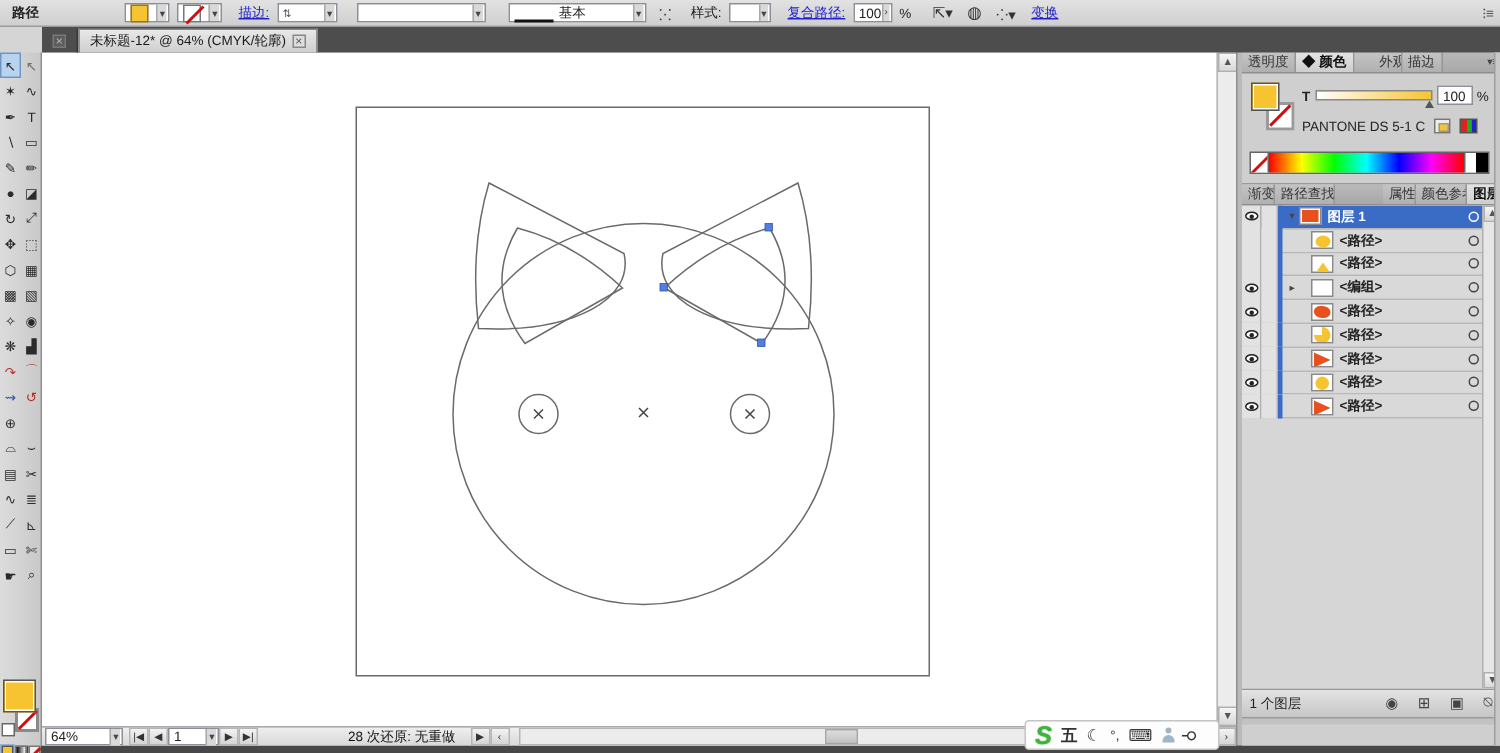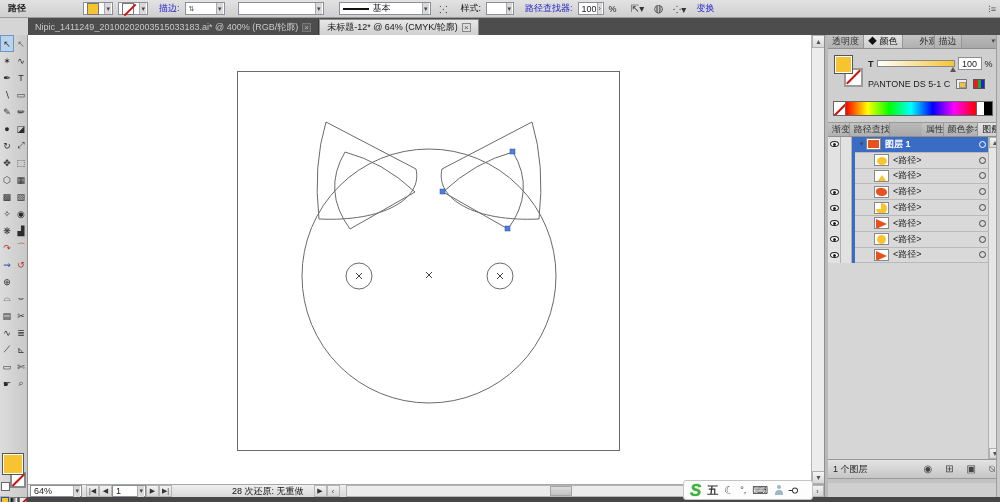--- a/index.html
+++ b/index.html
@@ -4,21 +4,21 @@
 <style>
   * { margin:0; padding:0; box-sizing:border-box; }
   html,body { width:1000px; height:502px; overflow:hidden;
     font-family:"Liberation Sans", sans-serif; font-size:9px; color:#222;
     background:#d5d5d5; }
 
   
   #control-bar { position:absolute; left:0; top:0; width:1000px; height:18px;
     background:linear-gradient(#e2e2e2,#cfcfcf); border-bottom:1px solid #9b9b9b;
     display:flex; align-items:center; gap:5px; padding-left:8px; z-index:5; }
-  .link { color:#2222cc; cursor:pointer; }
+  .link { color:#2222cc; text-decoration:underline; cursor:pointer; }
   .combo { background:#fff; border:1px solid #8a8f98; height:13px; display:inline-flex;
     align-items:center; justify-content:space-between; padding:0 1px 0 3px; }
   .combo .arr { font-size:7px; color:#444; background:#d9d9d9; border-left:1px solid #aaa;
     height:11px; display:inline-flex; align-items:center; padding:0 1px; }
   .sw { width:12px; height:12px; border:1px solid #777; display:inline-block; position:relative; }
   .sw.none { background:#fff; }
   .sw.none:after { content:""; position:absolute; left:-1px; top:5px; width:16px; height:2px;
     background:#cc1111; transform:rotate(-45deg); }
   .cbicon { width:16px; height:14px; border:1px solid transparent; display:inline-flex;
     align-items:center; justify-content:center; font-size:10px; color:#333; }
@@ -95,21 +95,21 @@
   #ime-person:after { content:""; position:absolute; left:0.5px; top:4.5px; width:8px; height:5px;
     border-radius:4px 4px 0 0; background:#9fb6c8; }
 
   
   #dock { position:absolute; left:828px; top:35px; width:172px; height:462px;
     background:#cfcfcf; z-index:3; }
   .ptab-row { height:14px; display:flex; align-items:flex-end; background:linear-gradient(#b9b9b9,#a8a8a8);
     border-bottom:1px solid #8f8f8f; position:relative; }
   .ptab { height:13px; padding:0 4px; display:flex; align-items:center; white-space:nowrap;
     overflow:hidden; color:#333; border-right:1px solid #969696; background:linear-gradient(#c4c4c4,#b0b0b0); }
-  .ptab.active { background:linear-gradient(#e3e3e3,#cecece); color:#111; font-weight:normal; }
+  .ptab.active { background:linear-gradient(#e3e3e3,#cecece); color:#111; font-weight:bold; }
   .ptab-menu { position:absolute; right:2px; top:2px; font-size:7px; color:#444; letter-spacing:-1px; }
 
   
   #color-panel { position:relative; height:74px; border-bottom:1px solid #9a9a9a; }
   #cp-fill { position:absolute; left:6px; top:6px; width:19px; height:19px; background:#f7c431;
     border:1px solid #555; box-shadow:inset 0 0 0 1px #fff; z-index:2; }
   #cp-stroke { position:absolute; left:16px; top:19px; width:19px; height:19px; background:#fff;
     border:2.5px solid #9a9a9a; z-index:1; }
   #cp-stroke:after { content:""; position:absolute; left:-2px; top:5.5px; width:19px; height:2px;
     background:#cc1111; transform:rotate(-45deg); }
@@ -138,21 +138,21 @@
     background:#d9d9d9; position:relative; }
   .lrow .eyebox { width:13px; height:15.8px; border-right:1px solid #b0b0b0; display:flex;
     align-items:center; justify-content:center; background:#e2e2e2; }
   .lrow .lockbox { width:11px; height:15.8px; border-right:1px solid #b0b0b0; background:#e2e2e2; }
   .lrow .colorbar { width:3px; height:15.8px; background:#3b6cc5; margin-right:2px; }
   .eye { width:9px; height:6px; border:1px solid #222; border-radius:50%; position:relative; background:#fff; }
   .eye:after { content:""; position:absolute; left:2.5px; top:1px; width:3px; height:3px; border-radius:50%; background:#222; }
   .lrow .expander { width:9px; font-size:7px; color:#444; text-align:center; }
   .lthumb { width:15px; height:12px; background:#fff; border:1px solid #888; margin-right:4px;
     position:relative; overflow:hidden; flex:none; }
-  .lrow .lname { white-space:nowrap; }
+  .lrow .lname { white-space:nowrap;font-weight:bold; }
   .lrow .target { position:absolute; right:14px; width:7px; height:7px; border:1px solid #444;
     border-radius:50%; background:transparent; }
   .lrow .selsq { position:absolute; right:4px; width:6px; height:6px; background:#3b6cc5; border:1px solid #24457e; }
   .lrow.selected { background:#3b6cc5; }
   .lrow.selected .lname { color:#fff; font-weight:bold; }
   
   .th-red-square:after { content:""; position:absolute; inset:1px; background:#e8511d; }
   .th-yellow-ellipse:after { content:""; position:absolute; left:2px; top:2px; width:10px; height:8px; border-radius:50%; background:#f7c431; }
   .th-yellow-tri:after { content:""; position:absolute; left:2px; top:4px; width:0; height:0;
     border-left:5px solid transparent; border-right:5px solid transparent; border-bottom:7px solid #f7c431; }
@@ -189,48 +189,47 @@
   <span class="combo" style="width:40px;">
     <span style="font-size:7px;color:#555;">⇅</span>
     <span></span>
     <span class="arr">▾</span>
   </span>
   <span class="combo" style="width:86px; margin-left:8px;">
     <span></span>
       <span class="arr">▾</span>
   </span>
   <span class="combo" style="width:92px; margin-left:10px;">
-    <span style="display:inline-flex;align-items:center;gap:4px;">
+    <span style="display:inline-flex;align-items:flex-end;gap:4px;">
       <span style="width:26px;height:2px;background:#111;display:inline-block;"></span>
       <span>基本</span>
     </span>
     <span class="arr">▾</span>
   </span>
   <span class="cbicon">⁙</span>
   <span style="margin-left:4px;">样式:</span>
   <span class="combo" style="width:28px;">
     <span></span>
       <span class="arr">▾</span>
   </span>
-  <span class="link" style="margin-left:6px;">路径查找器:</span>
+  <span class="link" style="margin-left:6px;">复合路径:</span>
   <span class="combo" style="width:26px;">
     <span>100</span>
     <span class="arr">›</span>
   </span>
   <span>%</span>
   <span class="cbicon" style="margin-left:8px;">⇱▾</span>
   <span class="cbicon" style="font-size:11px;">◍</span>
   <span class="cbicon">⁘▾</span>
   <span class="link" style="margin-left:4px;">变换</span>
   <span style="margin-left:auto;margin-right:4px;color:#555;">⁝≡</span>
 </div>
 
 <div id="tab-bar">
     <div class="doc-tab">
-      <span>Nipic_1411249_20100202003515033183.ai*  @  400%  (RGB/轮廓)</span>
       <span class="tab-close">×</span>
     </div>
     <div class="doc-tab active">
       <span>未标题-12*  @  64%  (CMYK/轮廓)</span>
       <span class="tab-close">×</span>
     </div>
   </div>
 
 <div id="toolbar">
   <div id="tools-grid">
@@ -433,20 +432,32 @@
         <div class="lthumb th-yellow-tri"></div>
         <span class="lname">&lt;路径&gt;</span>
         <span class="target"></span>
       </div>
       <div class="lrow">
         <div class="eyebox">
           <span class="eye"></span>
         </div>
         <div class="lockbox"></div>
         <div class="colorbar"></div>
+        <span class="expander">▸</span>
+        <span style="width: 8px;"></span>
+        <div class="lthumb "></div>
+        <span class="lname">&lt;编组&gt;</span>
+        <span class="target"></span>
+      </div>
+      <div class="lrow">
+        <div class="eyebox">
+          <span class="eye"></span>
+        </div>
+        <div class="lockbox"></div>
+        <div class="colorbar"></div>
         <span class="expander"></span>
         <span style="width: 8px;"></span>
         <div class="lthumb th-red-blob"></div>
         <span class="lname">&lt;路径&gt;</span>
         <span class="target"></span>
       </div>
       <div class="lrow">
         <div class="eyebox">
           <span class="eye"></span>
         </div>

